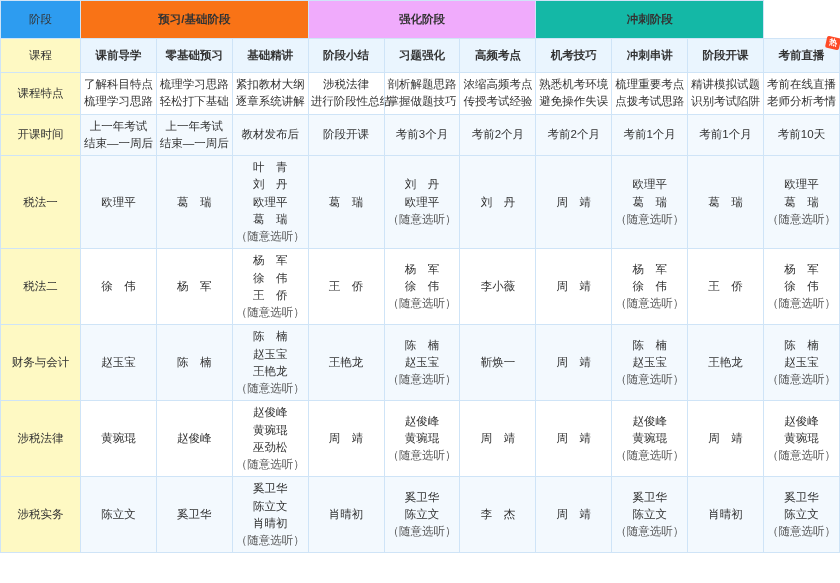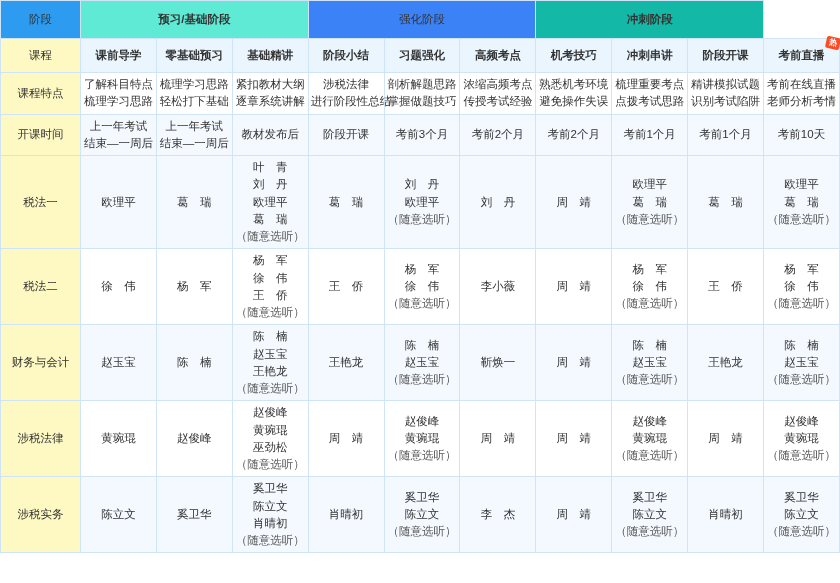--- a/index.html
+++ b/index.html
@@ -29,32 +29,32 @@
   
   .phase-label {
     background: #2d9cf0;
     color: #ffffff;
     font-size: 13px;
     font-weight: normal;
     width: 80px;
     border-color: #2d9cf0;
   }
   .phase-1 {
-    background: #5eead4;
+    background: #f97316;
     color: #ffffff;
     font-size: 17px;
     font-weight: bold;
     height: 38px;
     border-color: #44b0f5;
   }
   .phase-2 {
-    background: #3b82f6;
+    background: #f0abfc;
     color: #ffffff;
     font-size: 17px;
-    font-weight: normal;
+    font-weight: bold;
     border-color: #0e8ef0;
   }
   .phase-3 {
     background: #14b8a6;
     color: #ffffff;
     font-size: 17px;
     font-weight: bold;
     border-color: #0076e0;
   }
   

